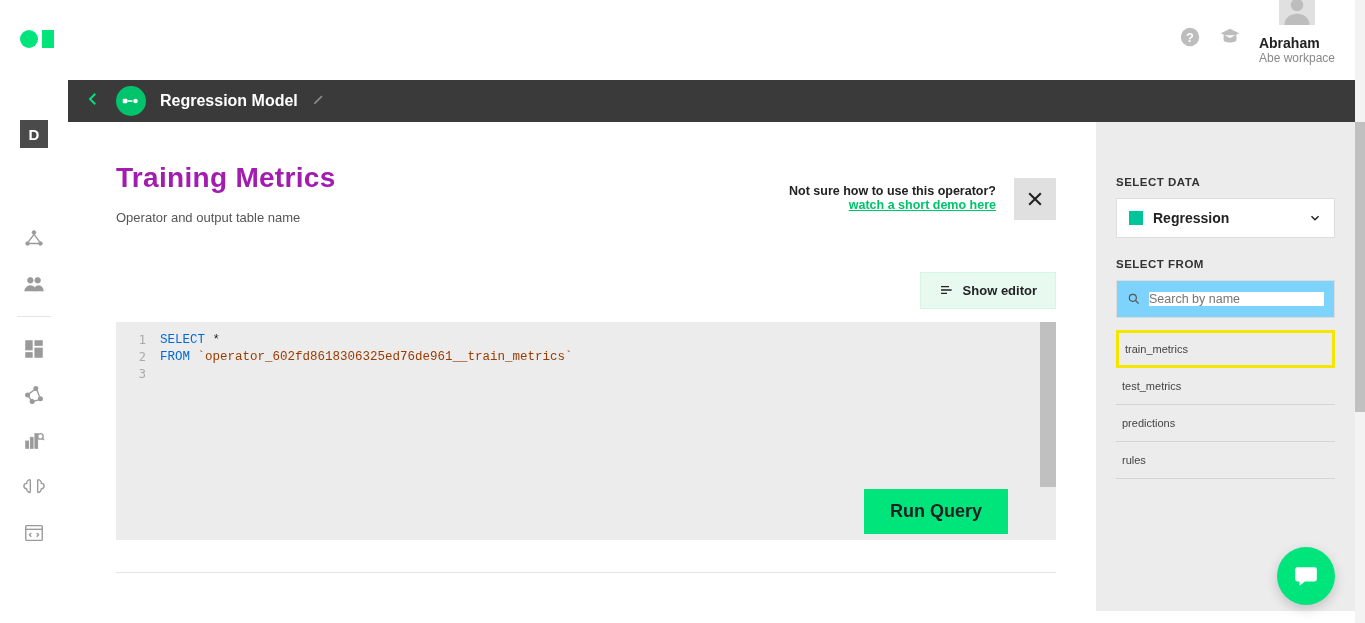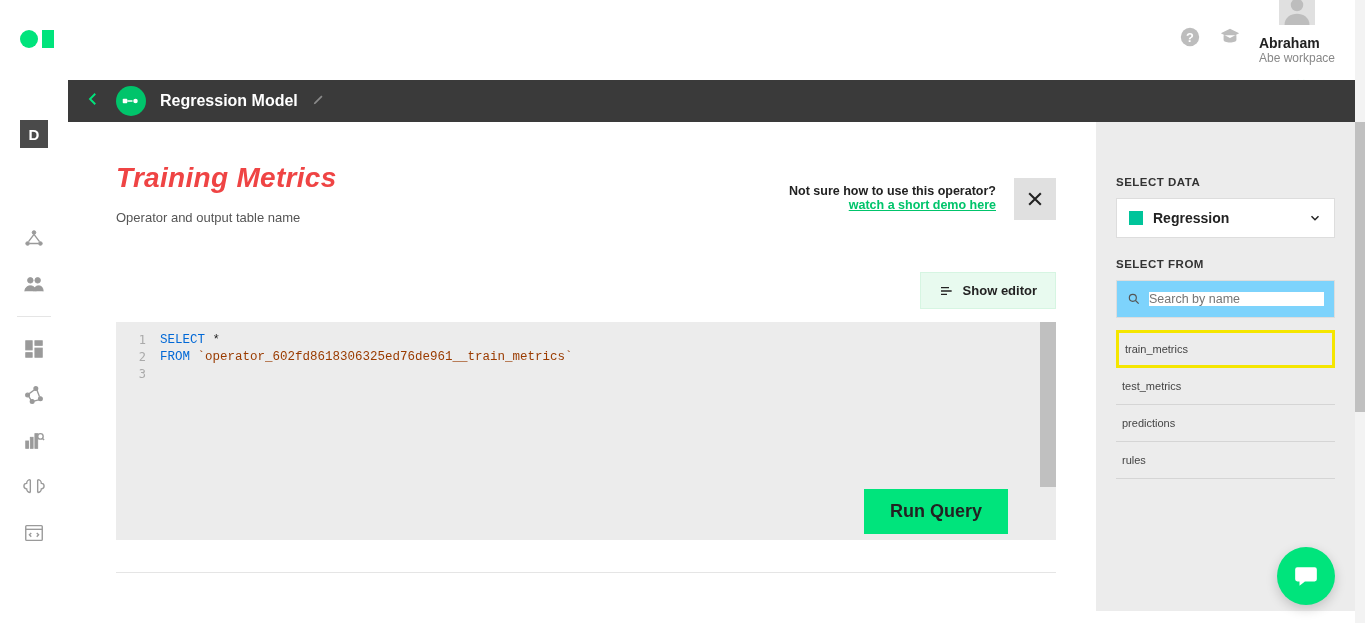--- a/index.html
+++ b/index.html
@@ -29,28 +29,28 @@
   .titlestrip { position:absolute; top:80px; left:68px; right:10px; height:42px; background:#3a3a3a; display:flex; align-items:center; padding:16px 16px; gap:14px; color:#fff; }
   .back-chev { width:18px; height:18px; }
   .back-chev polyline { fill:none; stroke:#00e47c; stroke-width:2.5; }
   .op-badge { width:30px; height:30px; border-radius:50%; background:#00c46b; display:flex; align-items:center; justify-content:center; }
   .op-badge svg { width:18px; height:14px; fill:#fff; }
   .title-text { font-weight:600; font-size:16px; }
   .pencil svg { width:14px; height:14px; fill:#8a8a8a; }
 
   
   .main { position:absolute; top:122px; left:68px; width:1018px; bottom:0; overflow:hidden; padding:40px 30px 0 48px; }
-  .page-title { font-size:28px; font-weight:800; color:#ef4444; letter-spacing:0.3px;font-style:italic; }
+  .page-title { font-size:28px; font-weight:800; color:#a21caf; letter-spacing:0.3px; }
   .subtitle { font-size:13px; color:#555; margin-top:16px; }
   .help-block { position:absolute; top:62px; right:90px; text-align:right; font-size:12.5px; }
   .help-block .q { font-weight:700; color:#222; }
   .help-block a { color:#00c46b; font-weight:700; text-decoration:underline; }
   .close-btn { position:absolute; top:56px; right:30px; width:42px; height:42px; background:#e0e0e0; display:flex; align-items:center; justify-content:center; cursor:pointer; }
   .close-btn svg { width:20px; height:20px; stroke:#222; stroke-width:2.5; fill:none; }
-  .show-editor { position:absolute; top:150px; right:30px; border:1px solid #d6f5e2; background:#e8faef; padding:10px 18px; display:flex; align-items:center; gap:8px; font-weight:700; font-size:13px; cursor:pointer; }
+  .show-editor { position:absolute; top:150px; right:30px; border:1px solid #d6f5e2; background:#e8faef; padding:10px 18px; display:flex; gap:8px; font-weight:700; font-size:13px; cursor:pointer; }
   .show-editor svg { width:16px; height:14px; stroke:#222; fill:#222; }
 
   
   .editor-wrap { position:absolute; top:200px; left:48px; right:30px; height:218px; background:#ececec; display:flex; }
   .gutter { width:38px; padding:10px 8px 0 0; text-align:right; color:#aaa; font-family: "Consolas", monospace; font-size:12px; line-height:17px; }
   .code { padding:10px 0 0 6px; font-family:Liberation Mono, monospace; font-size:12.5px; line-height:17px; white-space:pre; }
   .kw { color:#0068d6; }
   .str { color:#9a3b00; }
   .editor-scroll { position:absolute; right:0; top:0; width:16px; height:165px; background:#c0c0c0; }
   .run-btn { position:absolute; right:48px; bottom:6px; background:#00e47c; padding:12px 26px; font-weight:800; font-size:18px; cursor:pointer; }

